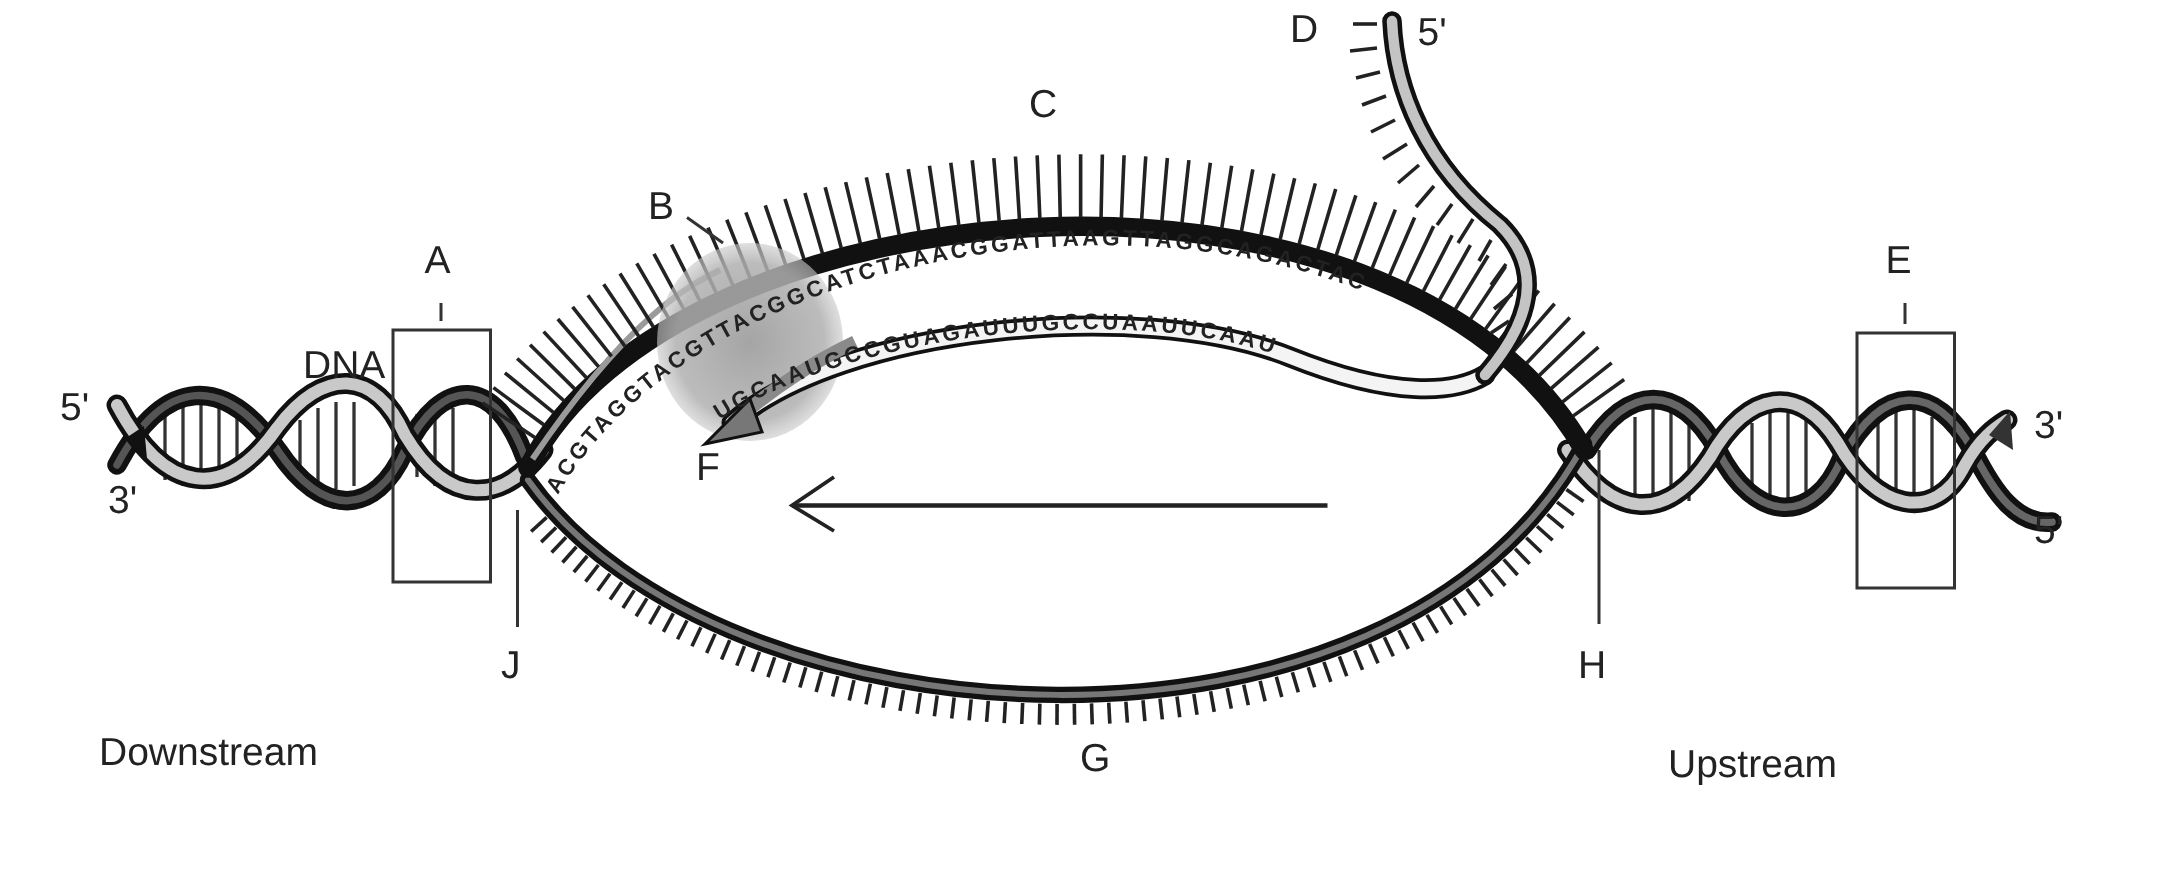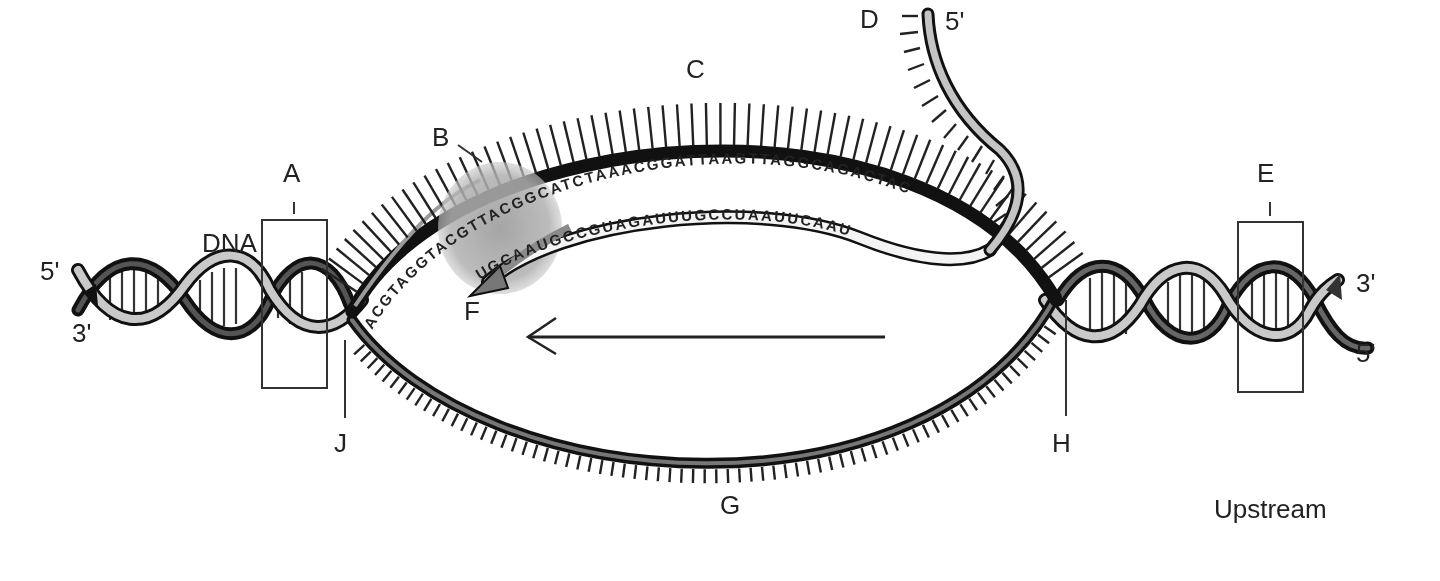--- a/index.html
+++ b/index.html
@@ -296,14 +296,15 @@
   <div class="lbl" style="left:1257px; top:160px;">E</div>
   <div class="lbl" style="left:464px; top:298px;">F</div>
   <div class="lbl" style="left:720px; top:492px;">G</div>
   <div class="lbl" style="left:1052px; top:430px;">H</div>
   <div class="lbl" style="left:334px; top:430px;">J</div>
   <div class="lbl" style="left:162px; top:230px;margin-left:40px;">DNA</div>
   <div class="lbl" style="left:40px; top:258px;">5'</div>
   <div class="lbl" style="left:72px; top:320px;">3'</div>
   <div class="lbl" style="left:1356px; top:270px;">3'</div>
   <div class="lbl" style="left:1356px; top:340px;">5'</div>
-  <div class="lbl" style="left:1214px; top:496px;">Upstream</div>
+  <div class="lbl" style="left:66px; top:488px;">Downstream</div>
+  <div class="lbl" style="left:1112px; top:496px;">Upstream</div>
 </div>
 
 </body></html>

